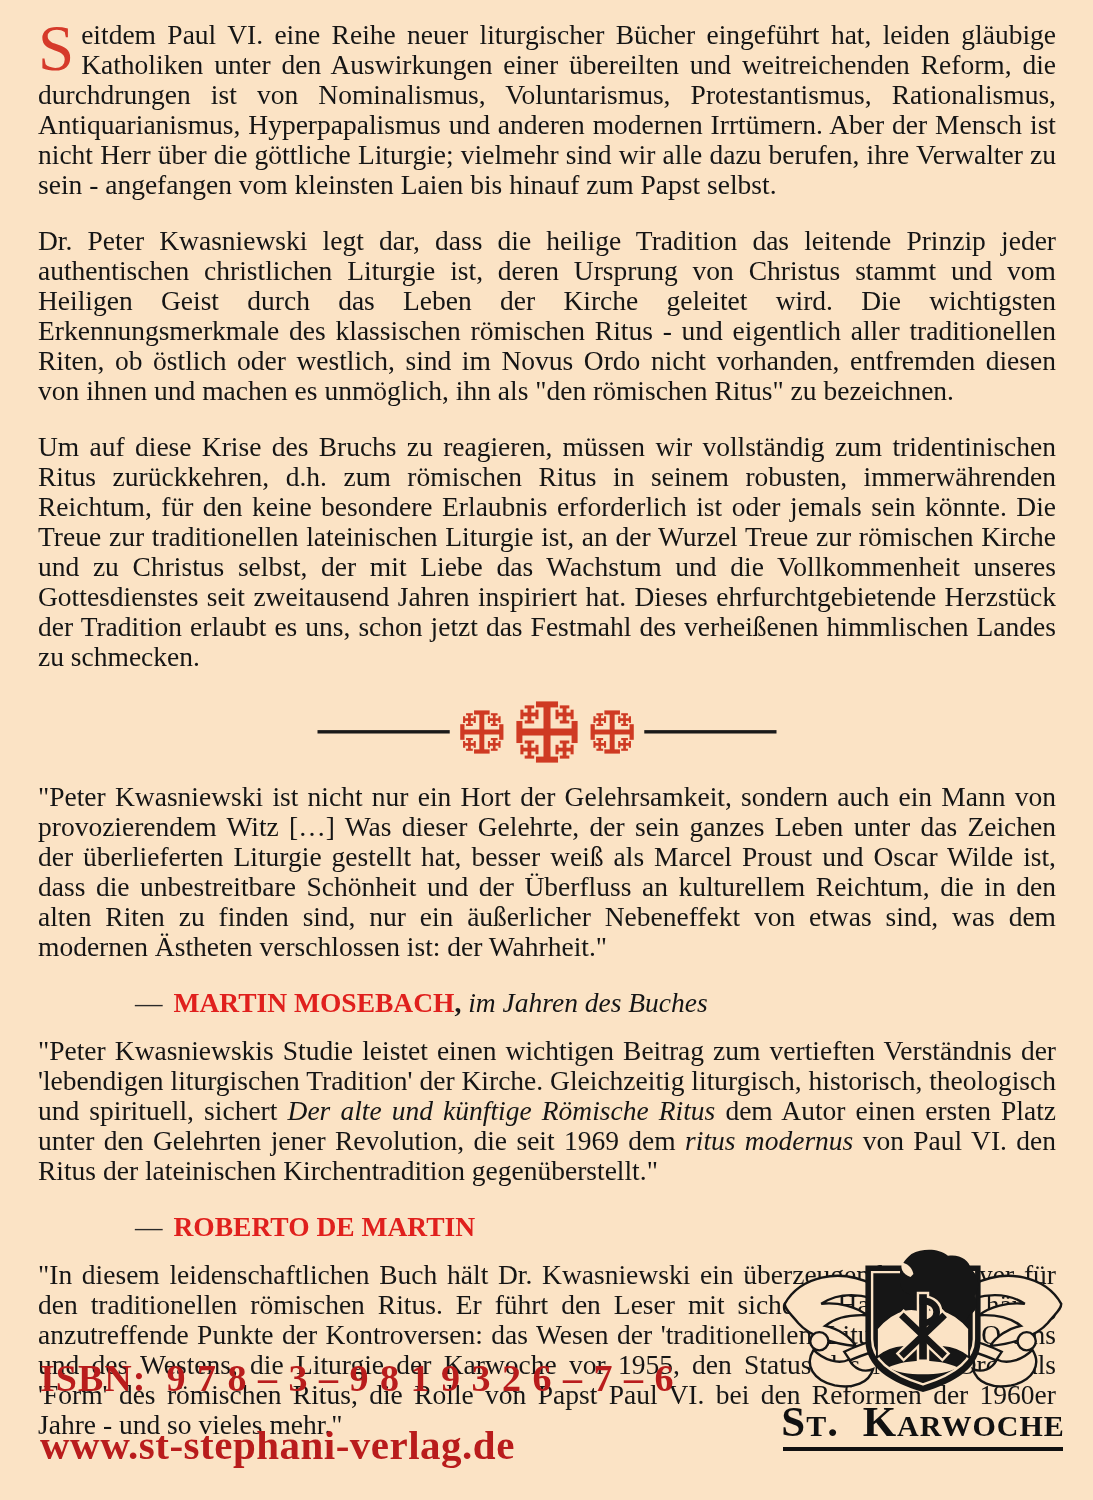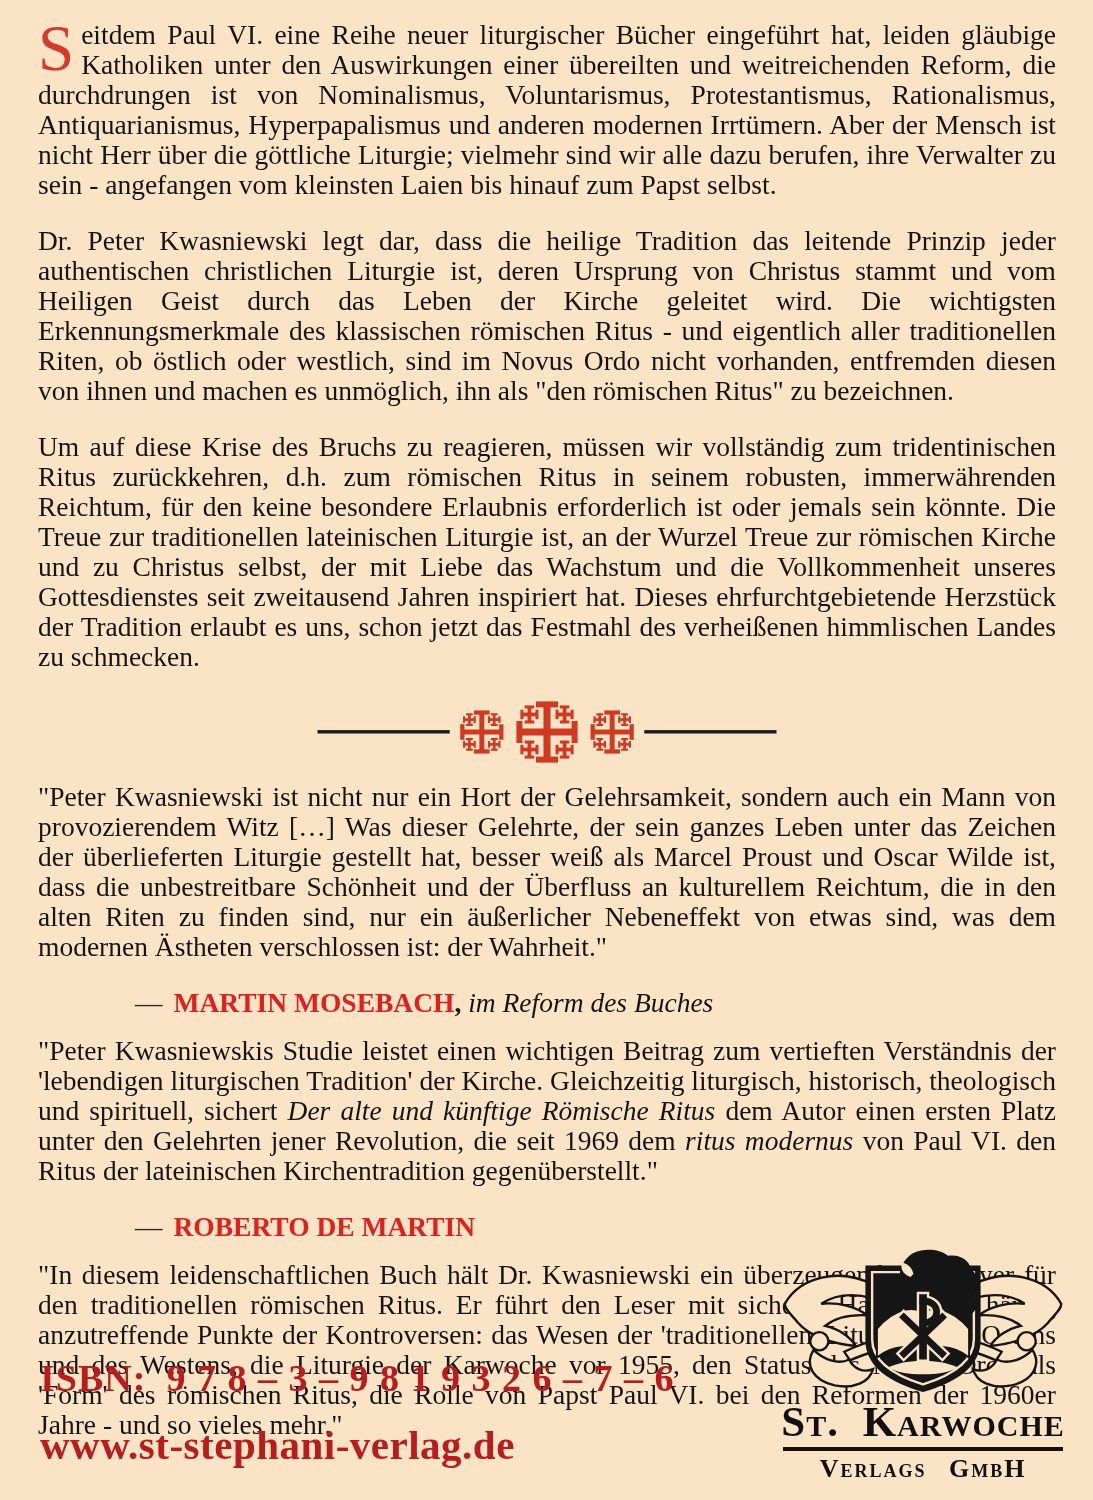--- a/index.html
+++ b/index.html
@@ -130,21 +130,21 @@
         <use href="#jcross" x="150" y="12" width="48" height="48"></use>
         <use href="#jcross" x="209" y="2" width="68" height="68"></use>
         <use href="#jcross" x="288" y="12" width="48" height="48"></use>
       </g>
       <rect x="346" y="34" width="140" height="3.6" fill="#1a1a1a"></rect>
     </svg>
   </div>
 
   <div class="quote-block">
     <p class="para">"Peter Kwasniewski ist nicht nur ein Hort der Gelehrsamkeit, sondern auch ein Mann von provozierendem Witz […] Was dieser Gelehrte, der sein ganzes Leben unter das Zeichen der überlieferten Liturgie gestellt hat, besser weiß als Marcel Proust und Oscar Wilde ist, dass die unbestreitbare Schönheit und der Überfluss an kulturellem Reichtum, die in den alten Riten zu finden sind, nur ein äußerlicher Nebeneffekt von etwas sind, was dem modernen Ästheten verschlossen ist: der Wahrheit."</p>
-    <p class="attribution"><span class="attr-dash">—</span><span class="attr-name">MARTIN MOSEBACH</span><span class="attr-sep">, </span><span class="attr-note">im Reform des Buches</span></p>
+    <p class="attribution"><span class="attr-dash">—</span><span class="attr-name">MARTIN MOSEBACH</span><span class="attr-sep">, </span><span class="attr-note">im Jahren des Buches</span></p>
   </div>
 
   <div class="quote-block">
     <p class="para"><span>"Peter Kwasniewskis Studie leistet einen wichtigen Beitrag zum vertieften Verständnis der 'lebendigen liturgischen Tradition' der Kirche. Gleichzeitig liturgisch, historisch, theologisch und spirituell, sichert </span><span class="book-title">Der alte und künftige Römische Ritus</span><span> dem Autor einen ersten Platz unter den Gelehrten jener Revolution, die seit 1969 dem </span><span class="book-title">ritus modernus</span><span> von Paul VI. den Ritus der lateinischen Kirchentradition gegenüberstellt."</span></p>
     <p class="attribution"><span class="attr-dash">—</span><span class="attr-name">ROBERTO DE MARTIN</span></p>
   </div>
 
   <div class="quote-block">
     <p class="para">"In diesem leidenschaftlichen Buch hält Dr. Kwasniewski ein überzeugendes Plädoyer für den traditionellen römischen Ritus. Er führt den Leser mit sicherer Hand durch häufig anzutreffende Punkte der Kontroversen: das Wesen der 'traditionellen' Liturgien des Ostens und des Westens, die Liturgie der Karwoche vor 1955, den Status des Novus Ordo als 'Form' des römischen Ritus, die Rolle von Papst Paul VI. bei den Reformen der 1960er Jahre - und so vieles mehr."</p>
   </div>
@@ -197,16 +197,15 @@
         <g stroke="#161616" stroke-linecap="square" fill="none">
           <path d="M150,54 V114" stroke-width="8"></path>
           <path d="M150,57 C169,57 169,80 150,80" stroke-width="7"></path>
           <path d="M130,74 L170,112" stroke-width="7"></path>
           <path d="M170,74 L130,112" stroke-width="7"></path>
         </g>
       </g>
     </svg>
     <div class="pub-name">St. Karwoche</div>
     <div class="pub-rule"></div>
-    <div class="pub-sub">Verlags GmbH</div>
   </div>
 
 </div>
 
 </body></html>

